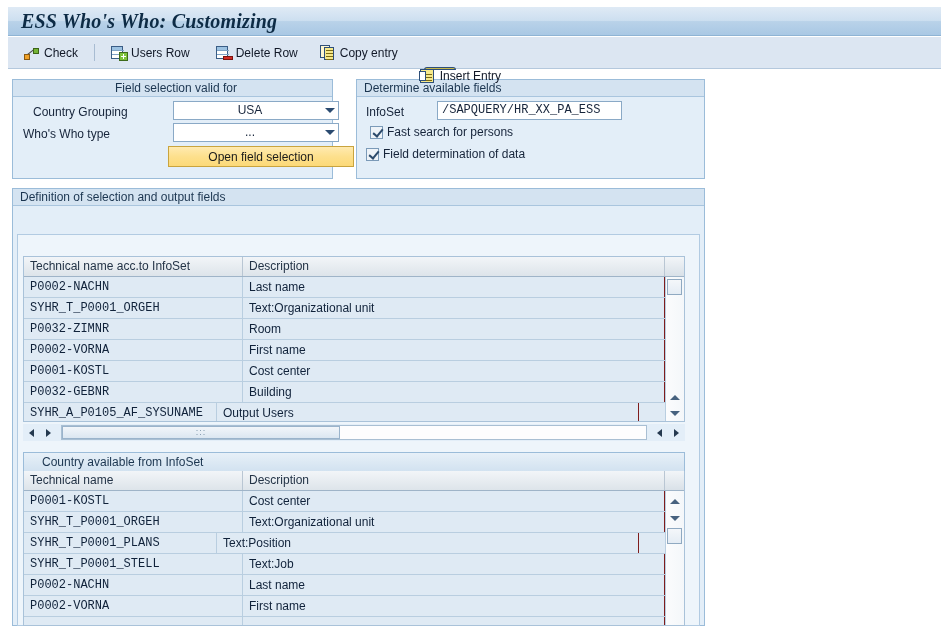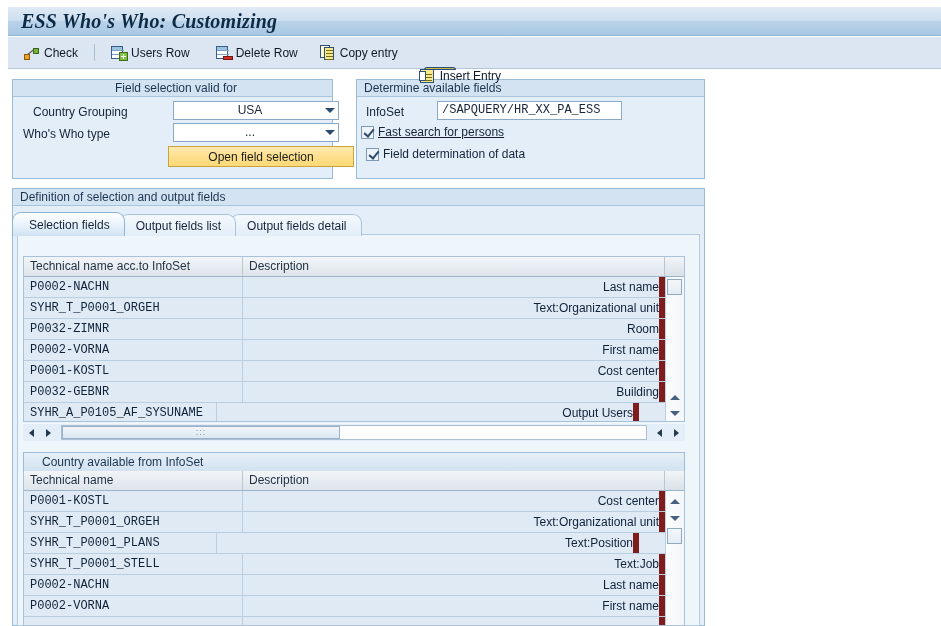--- a/index.html
+++ b/index.html
@@ -291,21 +291,21 @@
   .td {
     font-size: 12px;
     color: #10223a;
     line-height: 20px;
     padding-left: 6px;
     border-right: 1px solid #b9cee0;
     overflow: hidden;
     white-space: nowrap;
   }
   .td.mono { font-family: "Liberation Mono","DejaVu Sans Mono", monospace; font-size: 12px; }
-  .td.last { border-right: 6px solid #7f1d1d; text-align: right; }
+  .td.last { border-right: 1px solid #7f1d1d; }
 
   
   .vsb {
     position: absolute;
     width: 17px;
     background: linear-gradient(to right,#fbfcfd 0%, #f4f7fa 100%);
     border-left: 1px solid #b9cee0;
   }
   .vsb .thumb {
     position: absolute;
@@ -450,46 +450,35 @@
       <div class="btn-yellow" style="left:155px; top:49px; width:186px;">Open field selection</div>
     </div>
   </div>
 
   <div class="gbox" style="left:356px; top:79px; width:349px; height:100px;">
     <div class="gbox-hdr">Determine available fields</div>
     <div class="gbox-body">
       <span class="fld-label" style="left:9px; top:8px;">InfoSet</span>
       <div class="inp-mono" style="left:80px; top:4px; width:185px;">/SAPQUERY/HR_XX_PA_ESS</div>
 
-      <div class="cbrow" style="left:4px; top:29px;text-decoration:underline;">
+      <div class="cbrow" style="left:13px; top:29px;">
         <span class="cbox on"></span>
         <span class="cblbl">Fast search for persons</span>
       </div>
       <div class="cbrow" style="left:9px; top:51px;">
         <span class="cbox on"></span>
         <span class="cblbl">Field determination of data</span>
       </div>
     </div>
   </div>
 
   <div class="gbox" style="left:12px; top:188px; width:693px; height:438px; overflow:hidden;">
     <div class="gbox-hdr">Definition of selection and output fields</div>
   </div>
 
-  <div id="tabstrip">
-    <div class="tab sel">
-      <span>Selection fields</span>
-    </div>
-    <div class="tab t2">
-      <span>Output fields list</span>
-    </div>
-    <div class="tab t3">
-      <span>Output fields detail</span>
-    </div>
-  </div>
 
   <div class="innerpanel" style="left:17px; top:234px; width:683px; height:392px;"></div>
 
   <div class="tablewrap" style="left:23px; top:256px; width:662px; height:166px;">
     <div class="thead">
       <div class="th" style="width:219px;">Technical name acc.to InfoSet</div>
       <div class="th" style="width:422px;">Description</div>
       <div class="th corner" style="width:19px;"></div>
     </div>
     <div>

